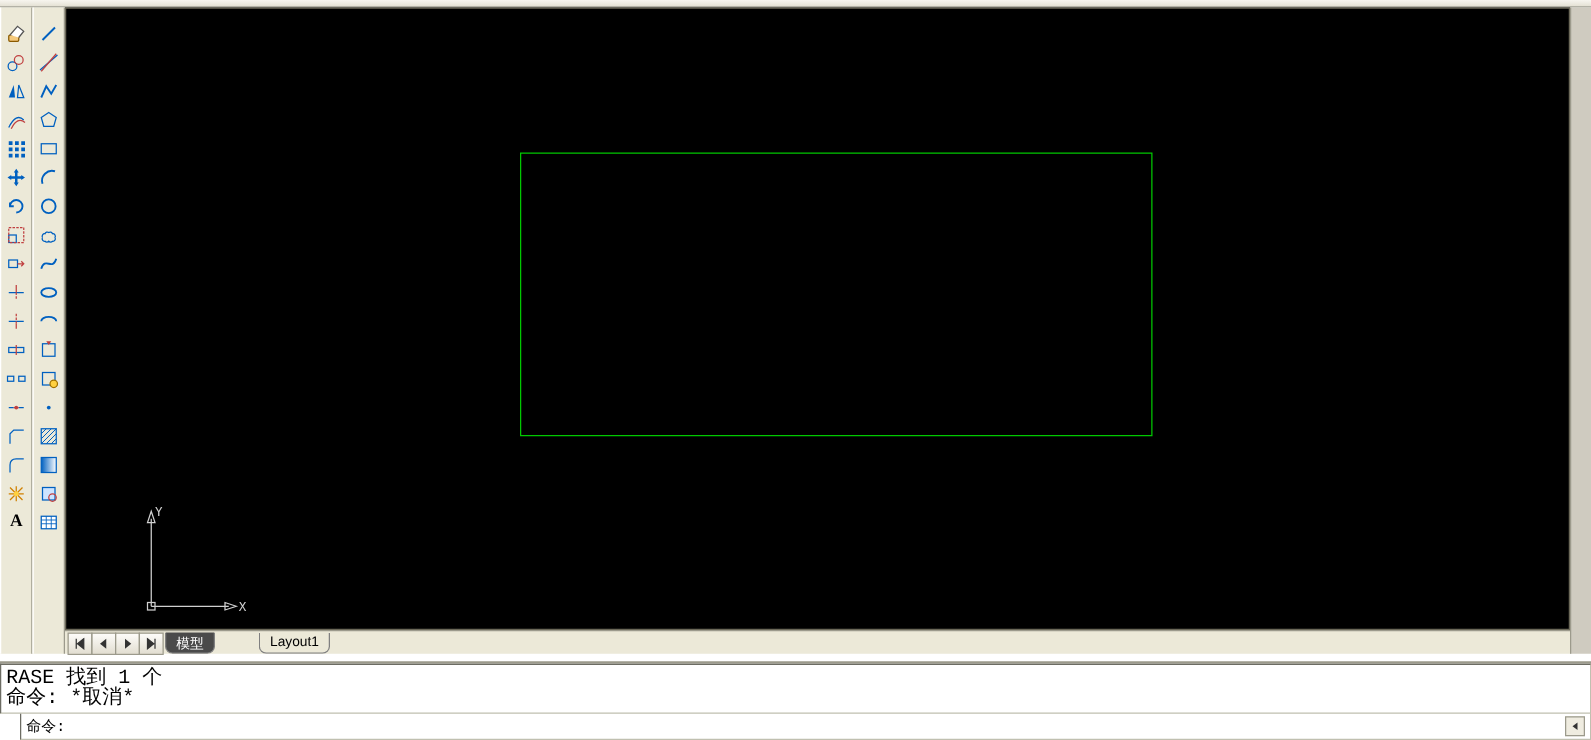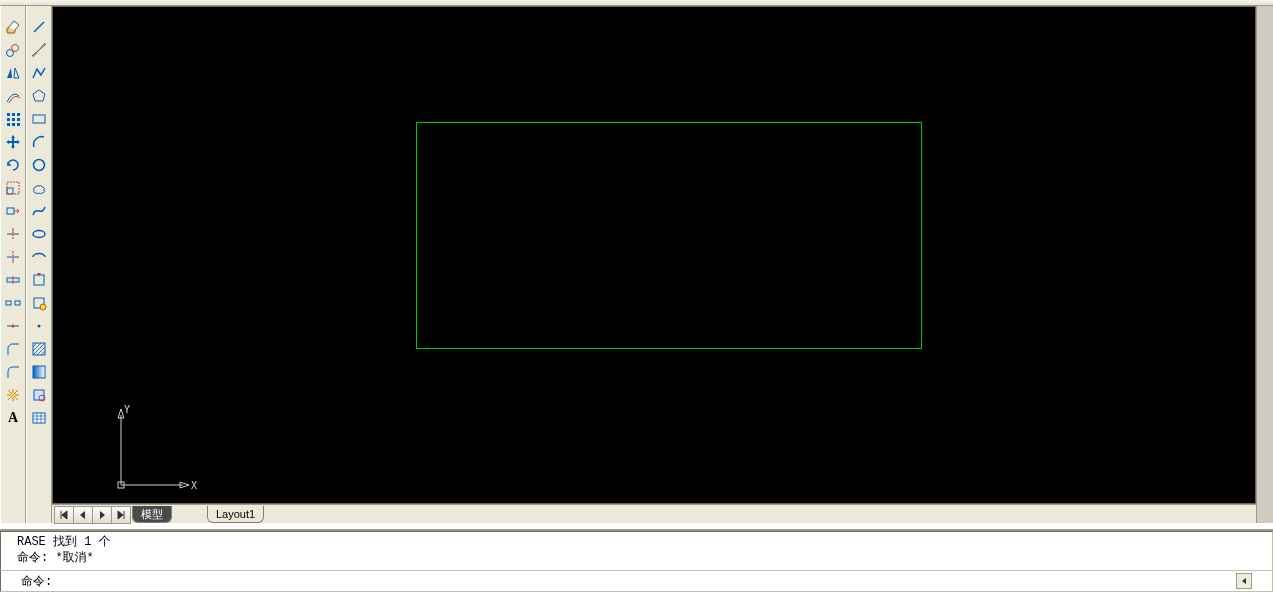--- a/index.html
+++ b/index.html
@@ -75,27 +75,27 @@
   }
   .tab.active{background:var(--tab-active-bg);color:var(--tab-active-fg);}
   .tab.inactive{background:var(--tab-bg);color:#000;margin-left:35px;}
 
   
   .cmd-panel{
     background:#ffffff;border-top:2px solid var(--panel-border);
     margin-top:6px;
   }
   .cmd-history{
-    min-height:34px;padding:2px 16px;border:1px inset #c0c0b0;
-    font-family:"SimSun","Courier New",monospace;font-size:12px;
+    min-height:34px;padding:2px 4px;border:1px inset #c0c0b0;
+    font-family:"SimSun","Courier New",monospace;font-size:16px;
     line-height:16px;white-space:pre;overflow:hidden;
   }
   .cmd-input-row{
     display:flex;align-items:center;border:1px inset #c0c0b0;border-top:none;
-    padding:1px 20px;font-family:"SimSun","Courier New",monospace;font-size:12px;
+    padding:1px 4px;font-family:"SimSun","Courier New",monospace;font-size:12px;margin-left:16px;
   }
   .cmd-prompt{white-space:pre;}
   .cmd-input{
     flex:1;border:none;outline:none;font:inherit;background:transparent;
     height:16px;
   }
   .hscroll-stub{
     width:14px;height:14px;margin-left:auto;align-self:center;
     display:flex;align-items:center;justify-content:center;
     border:1px solid #9c9a8c;background:#efece0;

